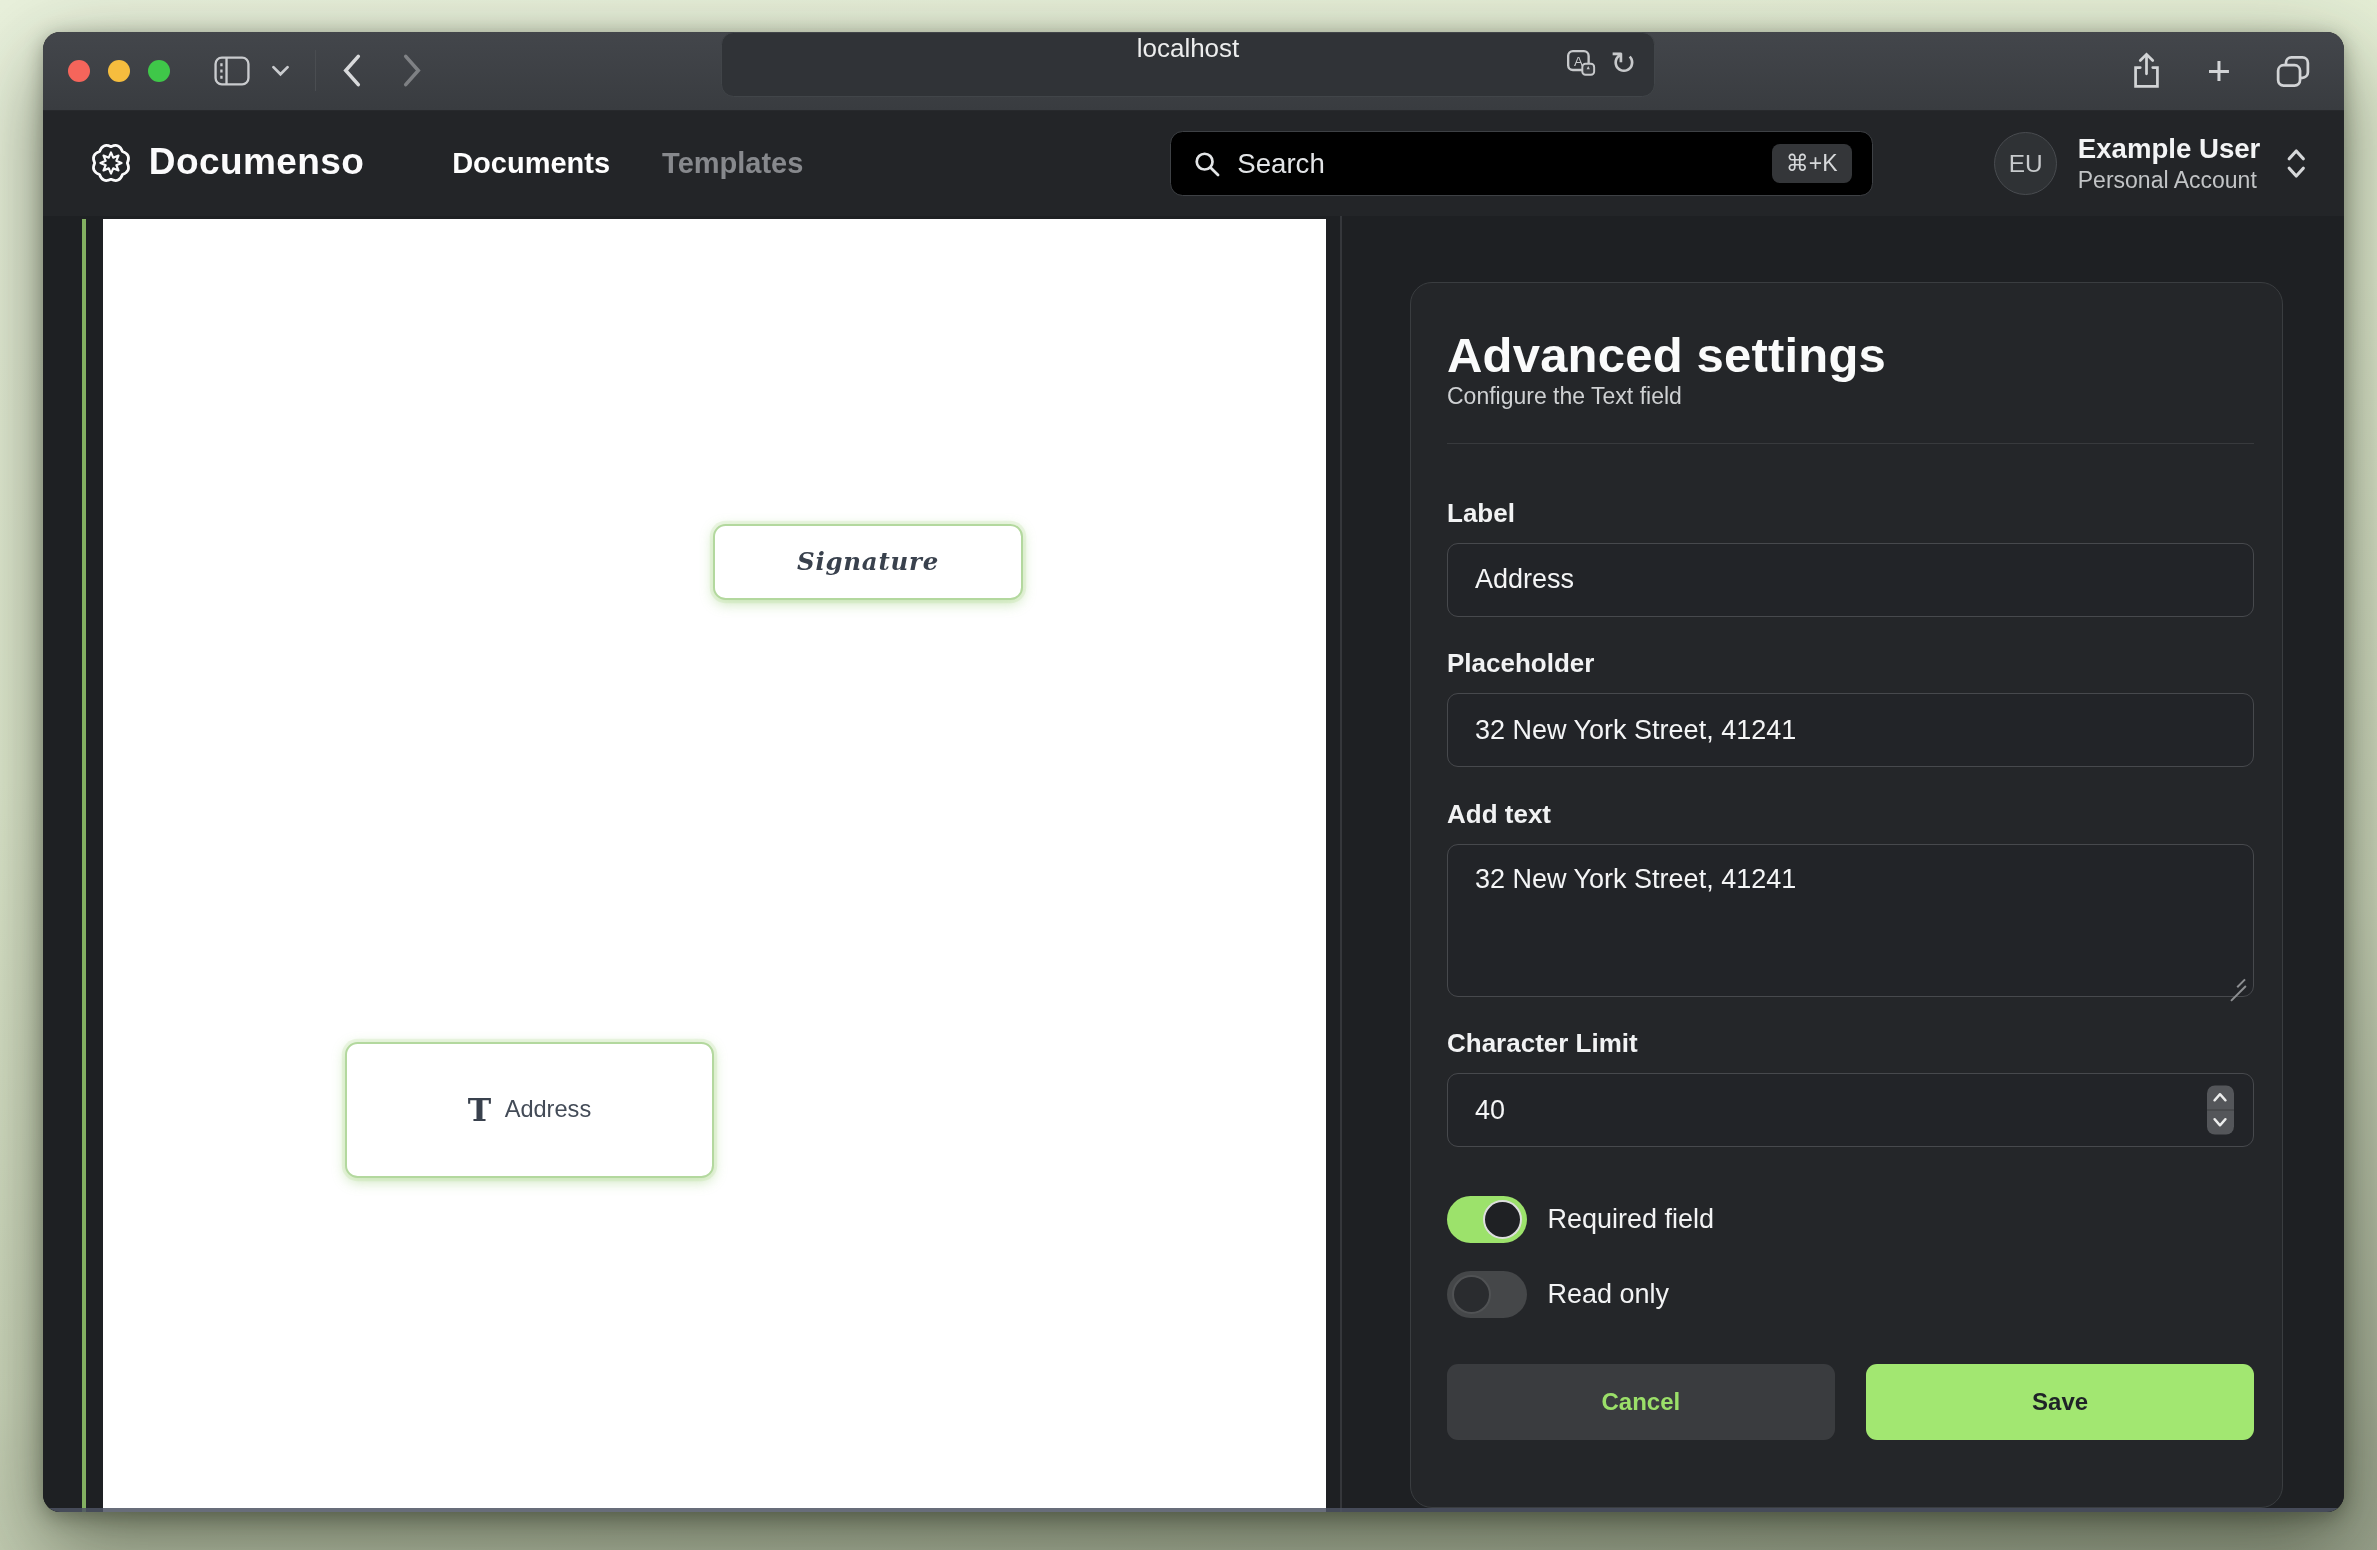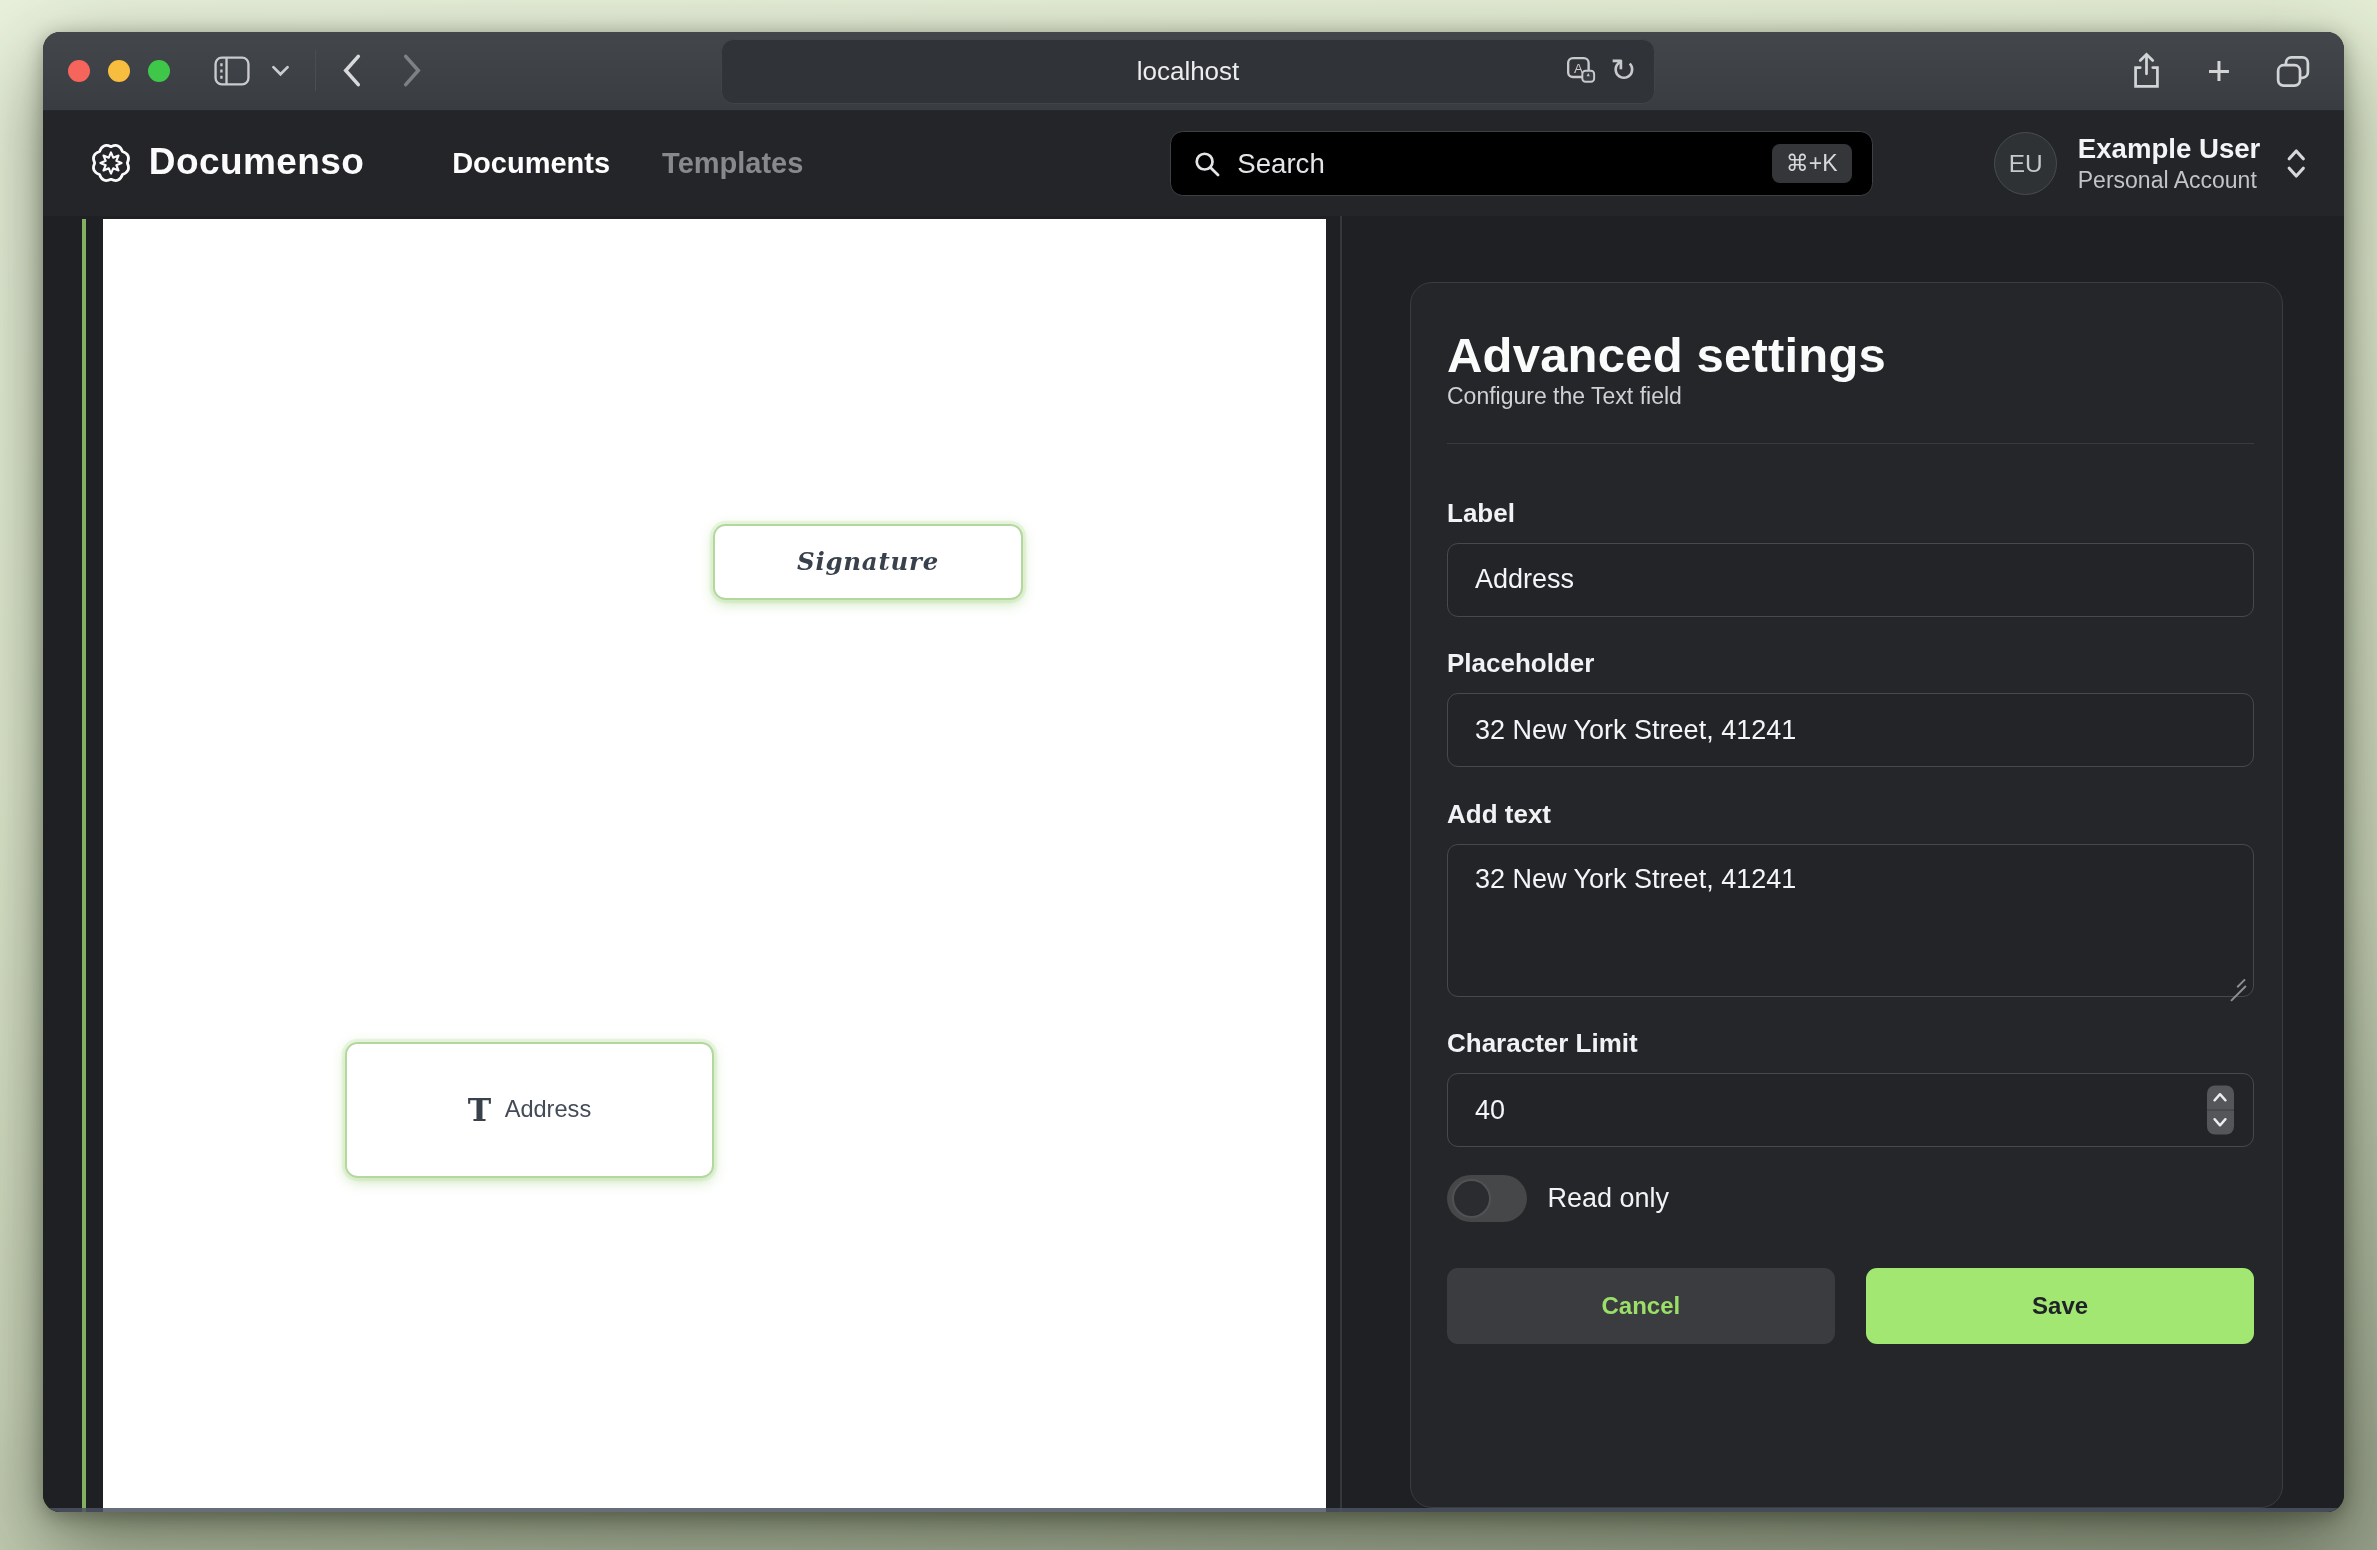--- a/index.html
+++ b/index.html
@@ -18,23 +18,23 @@
 
   
   .titlebar { position:relative; height:79px; background:linear-gradient(#43464b,#393c40);
     border-bottom:1.6px solid #27292c; display:flex; align-items:center; }
   .lights { display:flex; gap:18px; margin-left:25px; }
   .light { width:22px; height:22px; border-radius:50%; }
   .light.red{ background:#f5655b; } .light.yellow{ background:#f6bd3e; } .light.green{ background:#3fc749; }
   .tb-icons { display:flex; align-items:center; margin-left:44px; gap:20.5px; color:#c9cbce; }
   .tb-sep { width:1.6px; height:41px; background:#4a4d51; margin:0 4.7px; }
   .tb-dim { opacity:.42; }
-  .urlbar { position:absolute; left:678px; top:7px; width:934px; height:65px;
+  .urlbar { position:absolute; left:678px; top:0; width:934px; height:65px;
     background:#303337; border:1.6px solid #414549; border-radius:12.6px;
-    display:flex; align-items:center; justify-content:center; }
+    display:flex; justify-content:center; }
   .url-text { font-size:26px; color:#eceded; }
   .url-icons { position:absolute; right:17.3px; top:0; bottom:0; display:flex; align-items:center; gap:14px; color:#c7c9cb; }
   .reload-glyph { font-size:31.5px; line-height:1; }
   .tb-right { position:absolute; right:33px; top:0; height:79px; display:flex; align-items:center; gap:44px; color:#d2d4d6; }
   .plus-glyph { font-size:41px; font-weight:300; line-height:1; color:#d2d4d6; }
 
   
   .appbar { position:relative; height:106px; background:#232528; border-bottom:1.6px solid #2d2f33;
     display:flex; align-items:center; padding-left:46px; }
   .brand { display:flex; gap:15.8px; }
@@ -272,20 +272,26 @@
               </svg>
             </span>
             <span class="half">
               <svg width="14" height="9.5" viewBox="0 0 18 12" fill="none" stroke="#eceded" stroke-width="3" stroke-linecap="round" stroke-linejoin="round">
                 <polyline points="2,2 9,10 16,2"></polyline>
               </svg>
             </span>
           </div>
         </div>
 
+        <div class="toggle-row r1">
+          <div class="toggle on">
+            <div class="knob"></div>
+          </div>
+          <span class="toggle-label">Required field</span>
+        </div>
 
         <div class="toggle-row r2">
           <div class="toggle">
             <div class="knob"></div>
           </div>
           <span class="toggle-label">Read only</span>
         </div>
 
         <div class="btn-row">
           <button class="btn btn-cancel">Cancel</button>

